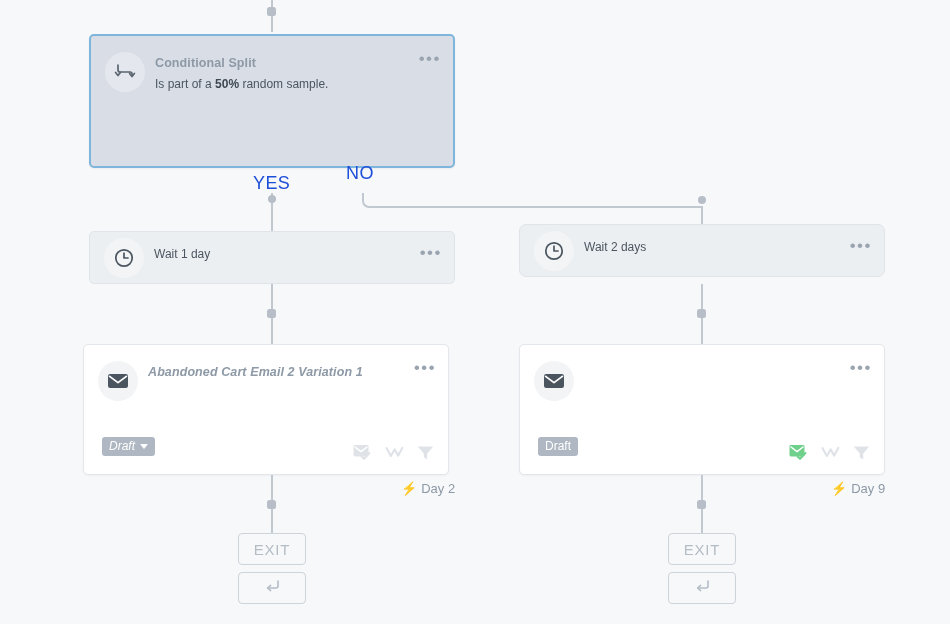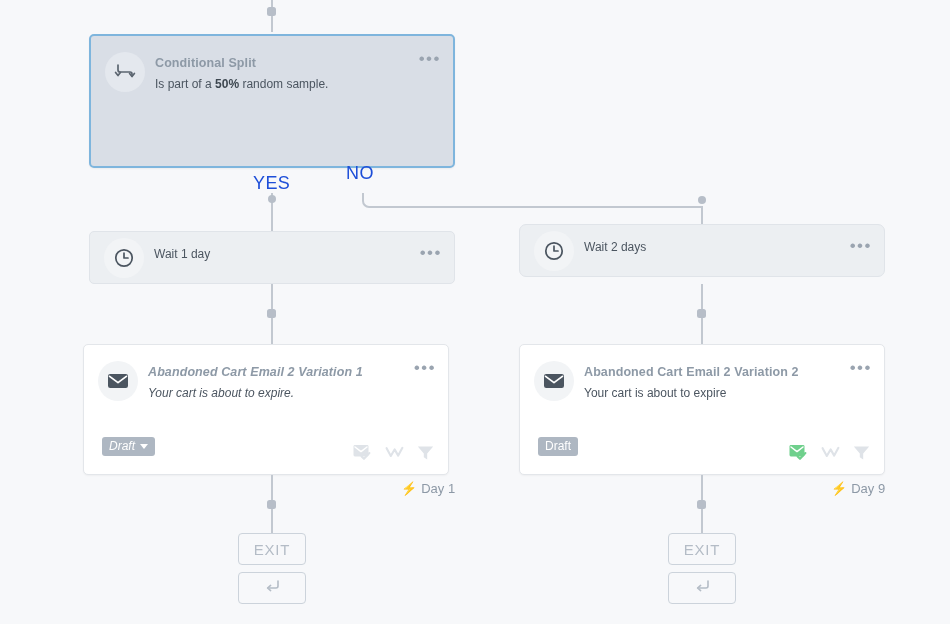--- a/index.html
+++ b/index.html
@@ -180,21 +180,20 @@
   <div class="node-dot" style="left:697px; top:309px;"></div>
 
   <div class="card email" style="left:83px; top:344px; width:366px; height:131px;font-style:italic;">
     <div class="card-icon">
       <svg width="22" height="18" viewBox="0 0 22 18" fill="#4b5560">
         <rect x="1" y="2" width="20" height="14" rx="2.2"></rect>
         <path d="M2.6 4.4 L11 10.6 L19.4 4.4" fill="none" stroke="#ffffff" stroke-width="1.8" stroke-linecap="round" stroke-linejoin="round"></path>
       </svg>
     </div>
     <div class="card-kicker">Abandoned Cart Email 2 Variation 1</div>
-    <div class="card-title lower">Your cart is about to expire.</div>
     <div class="dots">•••</div>
 
     <div class="badge">
       <span>Draft</span>
       <span class="caret"></span>
     </div>
 
     <div class="card-actions">
       <span>
         <svg width="19" height="17" viewBox="0 0 19 17" fill="#dfe3e8">
@@ -216,22 +215,20 @@
     </div>
   </div>
 
   <div class="card email" style="left:519px; top:344px; width:366px; height:131px;">
     <div class="card-icon">
       <svg width="22" height="18" viewBox="0 0 22 18" fill="#4b5560">
         <rect x="1" y="2" width="20" height="14" rx="2.2"></rect>
         <path d="M2.6 4.4 L11 10.6 L19.4 4.4" fill="none" stroke="#ffffff" stroke-width="1.8" stroke-linecap="round" stroke-linejoin="round"></path>
       </svg>
     </div>
-    <div class="card-kicker">Abandoned Cart Email 2 Variation 2</div>
-    <div class="card-title lower">Your cart is about to expire</div>
     <div class="dots">•••</div>
 
     <div class="badge">
       <span>Draft</span>
     </div>
 
     <div class="card-actions">
       <span>
         <svg width="19" height="17" viewBox="0 0 19 17" fill="#6fd08c">
           <rect x="0.5" y="1" width="15" height="11.5" rx="1.4"></rect>
@@ -247,21 +244,21 @@
       <span>
         <svg width="17" height="16" viewBox="0 0 17 16" fill="#dfe3e8">
           <path d="M0.8 1.4 h15.4 l-6 7.2 v5.8 l-3.4 -2.2 v-3.6 z"></path>
         </svg>
       </span>
     </div>
   </div>
 
   <div class="daystamp" style="left:401px; top:481px;">
     <span>⚡</span>
-    <span>Day 1</span>
+    <span>Day 2</span>
   </div>
   <div class="daystamp" style="left:831px; top:481px;">
     <span>⚡</span>
     <span>Day 9</span>
   </div>
 
   <div class="vline" style="left:271px; top:475px; height:58px;"></div>
   <div class="node-dot" style="left:267px; top:500px;"></div>
   <div class="vline" style="left:701px; top:475px; height:58px;"></div>
   <div class="node-dot" style="left:697px; top:500px;"></div>

